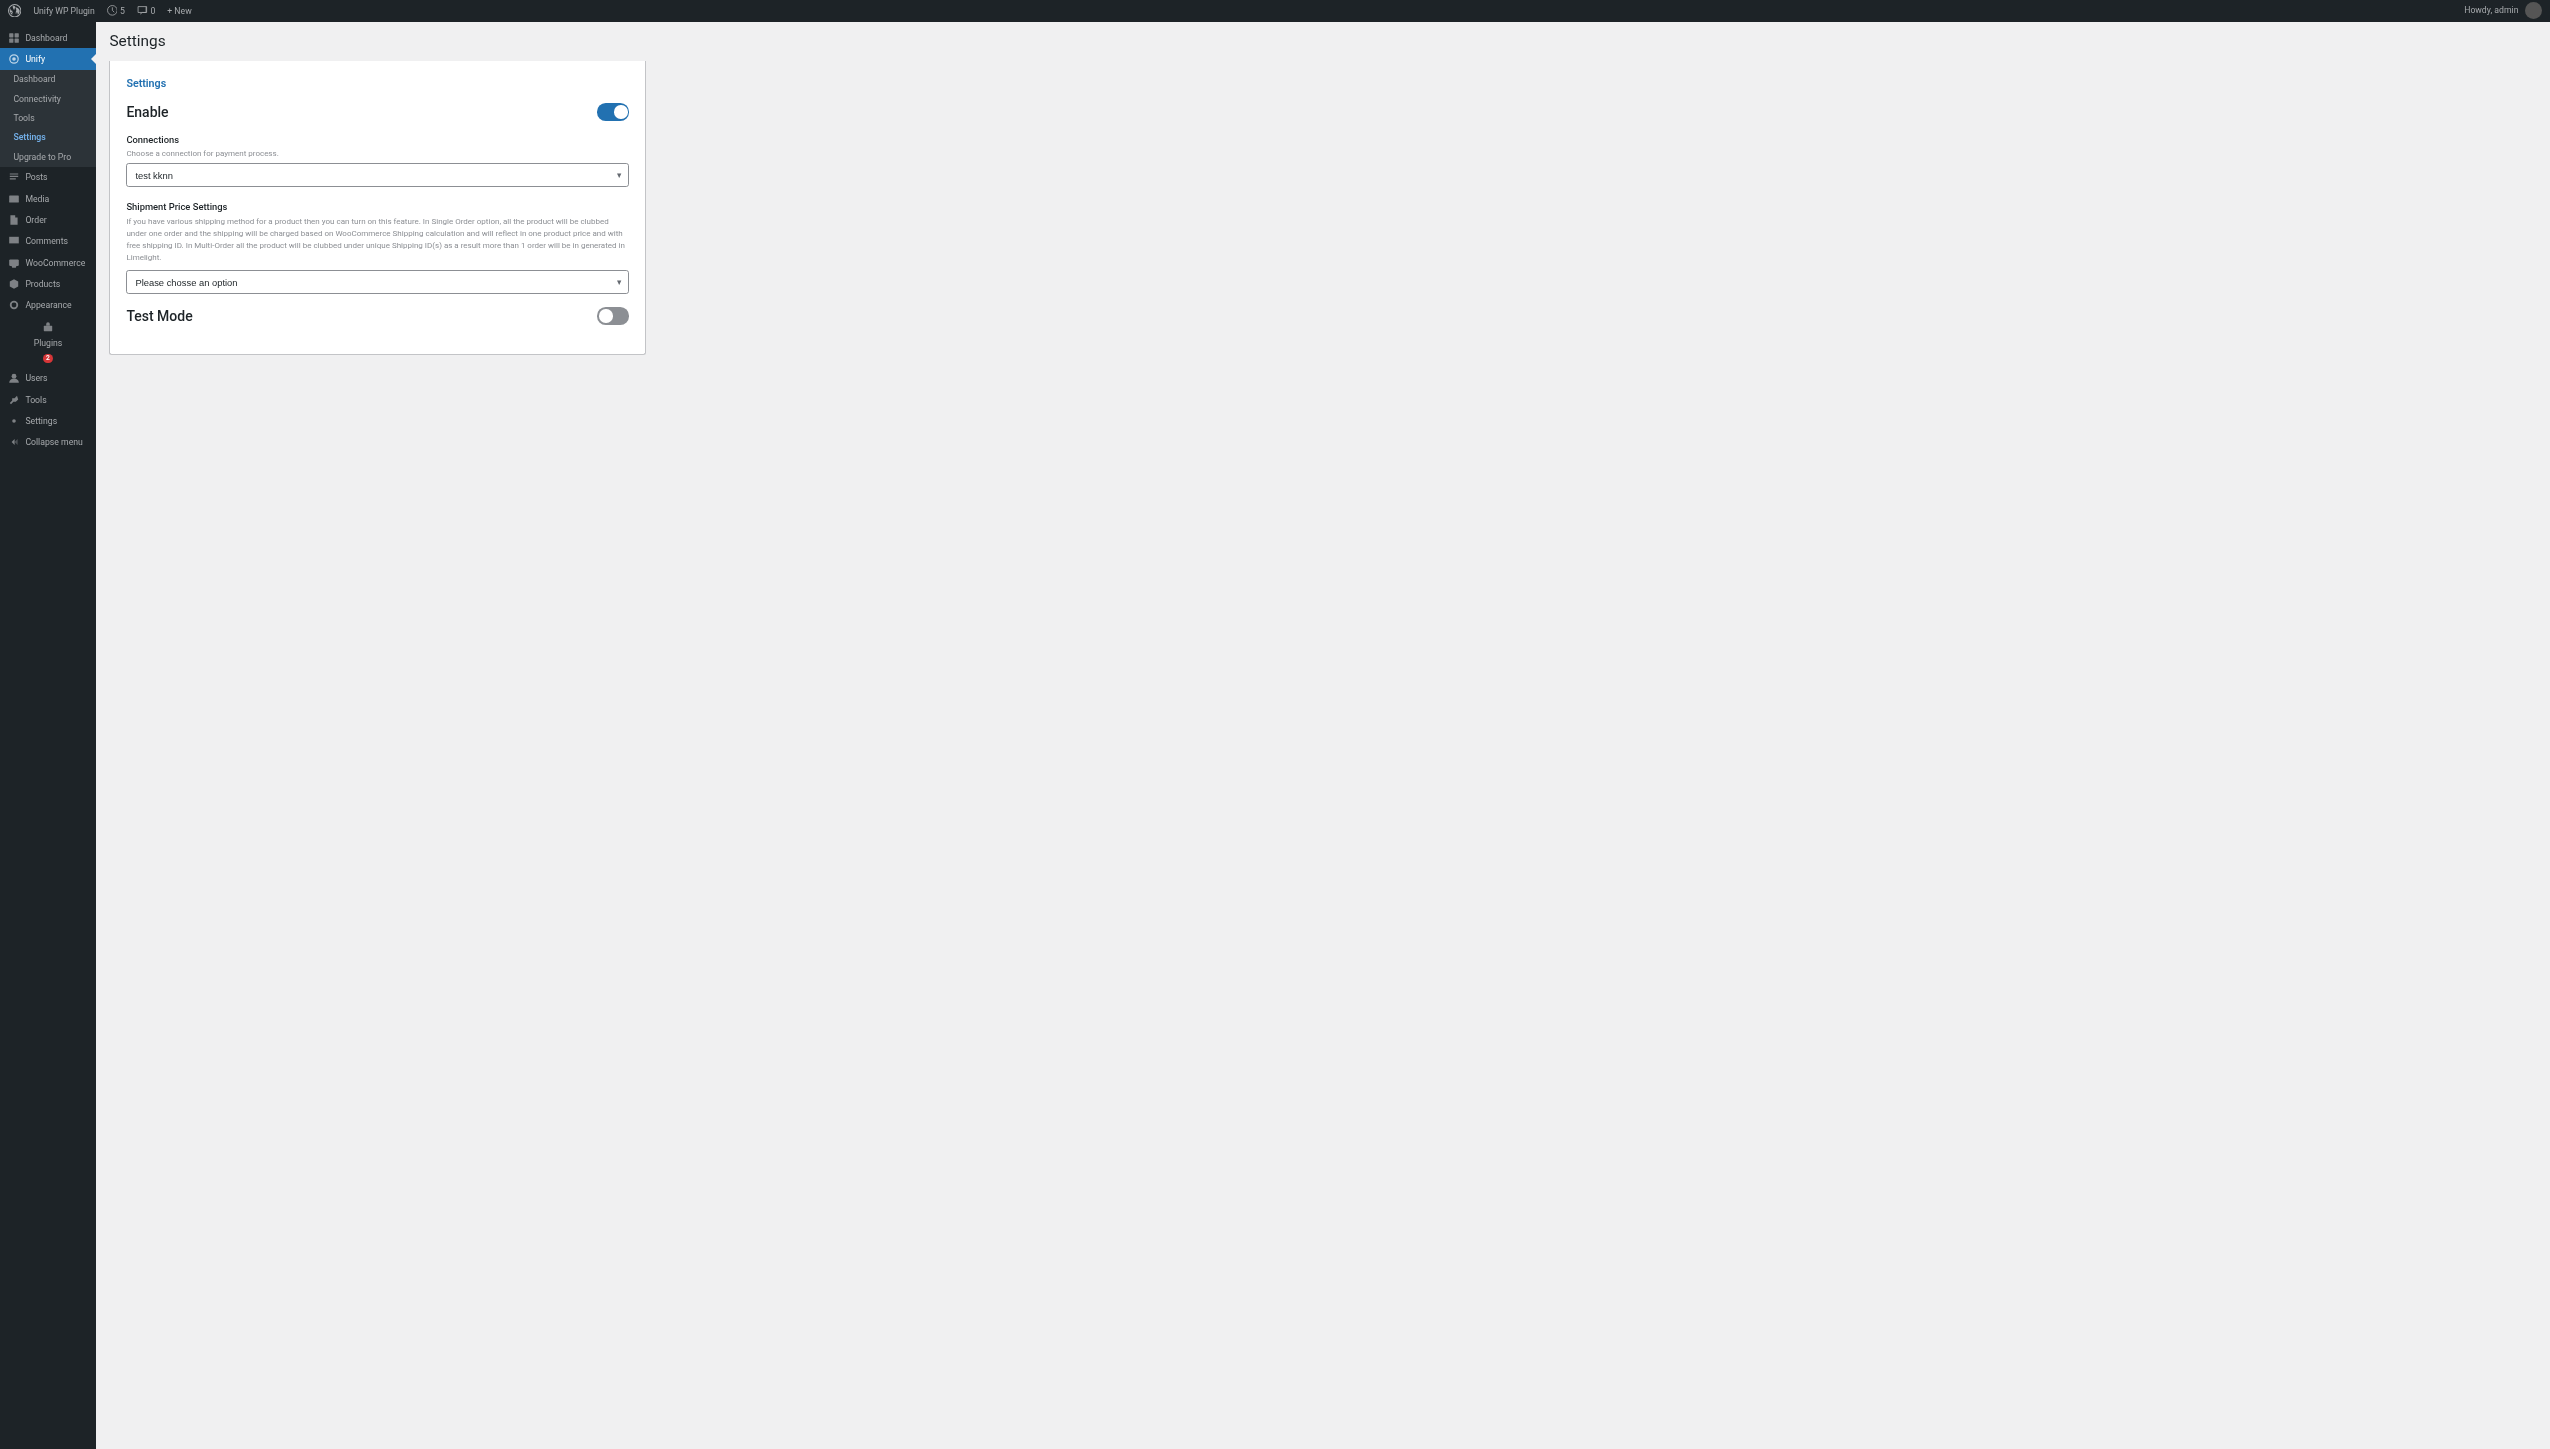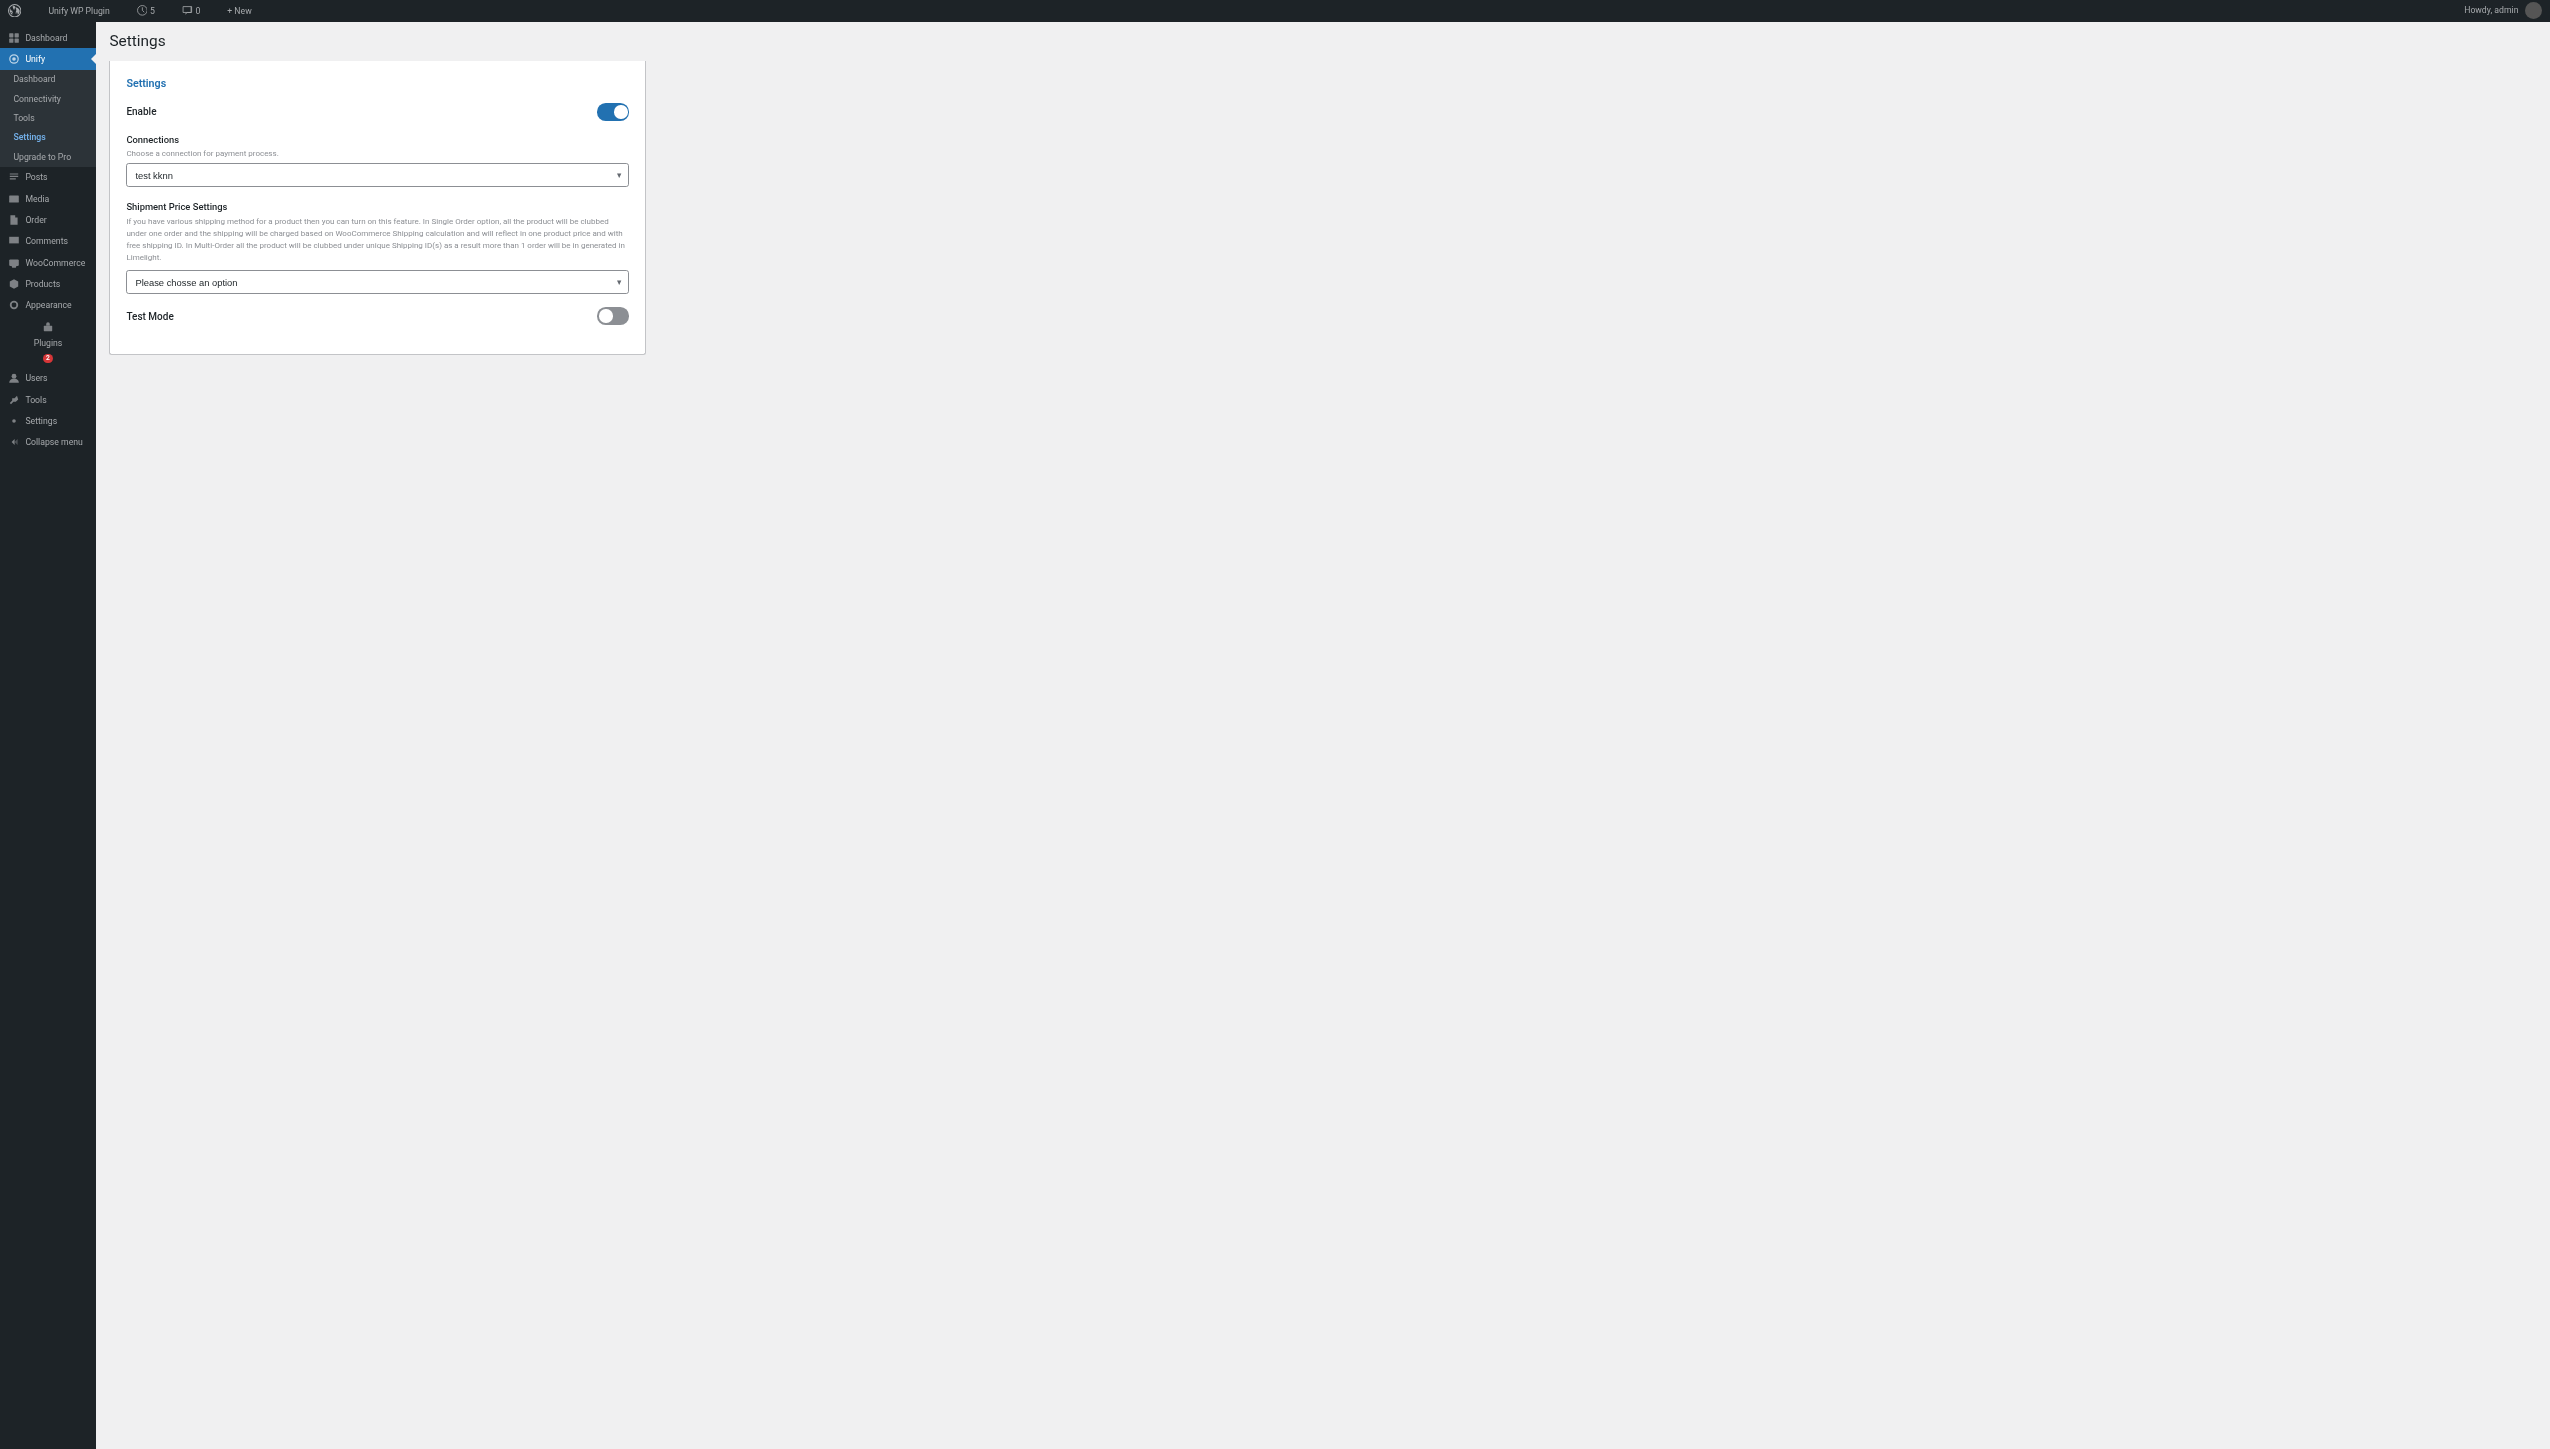--- a/index.html
+++ b/index.html
@@ -10,21 +10,21 @@
       background: #1d2327;
       height: 21.5px;
       display: flex;
       align-items: center;
       padding: 0 8px;
       justify-content: space-between;
       position: fixed;
       top: 0; left: 0; right: 0;
       z-index: 100;
     }
-    .adminbar-left { display: flex; align-items: center; gap: 27px; }
+    .adminbar-left { display: flex; align-items: center; gap: 12px; }
     .adminbar-item { color: #a7aaad; font-size: 8.7px; display: flex; align-items: center; gap: 2.7px; cursor: pointer; }
     .wp-logo { width: 13.4px; height: 13.4px; fill: #a7aaad; }
     .adminbar-right { color: #a7aaad; font-size: 8.7px; }
 
     
     #page-wrapper { display: flex; margin-top: 21.5px; min-height: calc(100vh - 21.5px); }
 
     
     #sidebar {
       width: 96px;
@@ -122,21 +122,21 @@
     .select-arrow {
       position: absolute;
       right: 8px; top: 50%;
       transform: translateY(-50%);
       pointer-events: none;
       color: #646970;
     }
 
     
     .toggle-row { display: flex; align-items: center; justify-content: space-between; margin-bottom: 13.4px; }
-    .toggle-label { font-size: 10px; font-weight: 500; color: #1d2327; }
+    .toggle-label { font-size: 14px; font-weight: 500; color: #1d2327; }
 
     .toggle {
       width: 32px; height: 17.4px;
       background: #2271b1;
       border-radius: 8.7px;
       position: relative;
       cursor: pointer;
       transition: background 0.2s;
     }
     .toggle.off { background: #8c8f94; }

